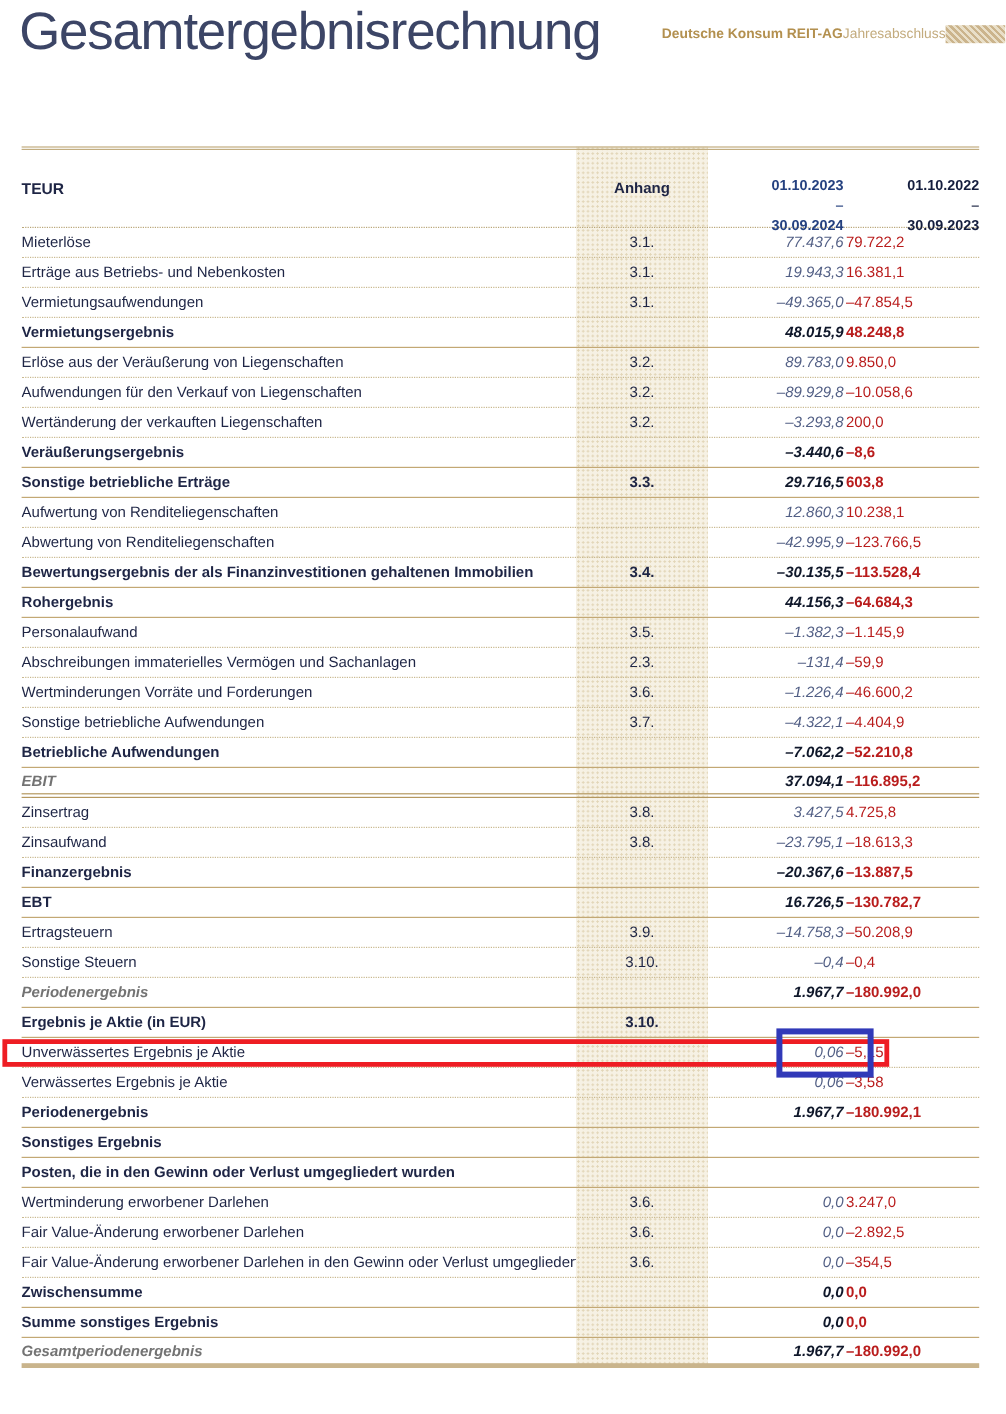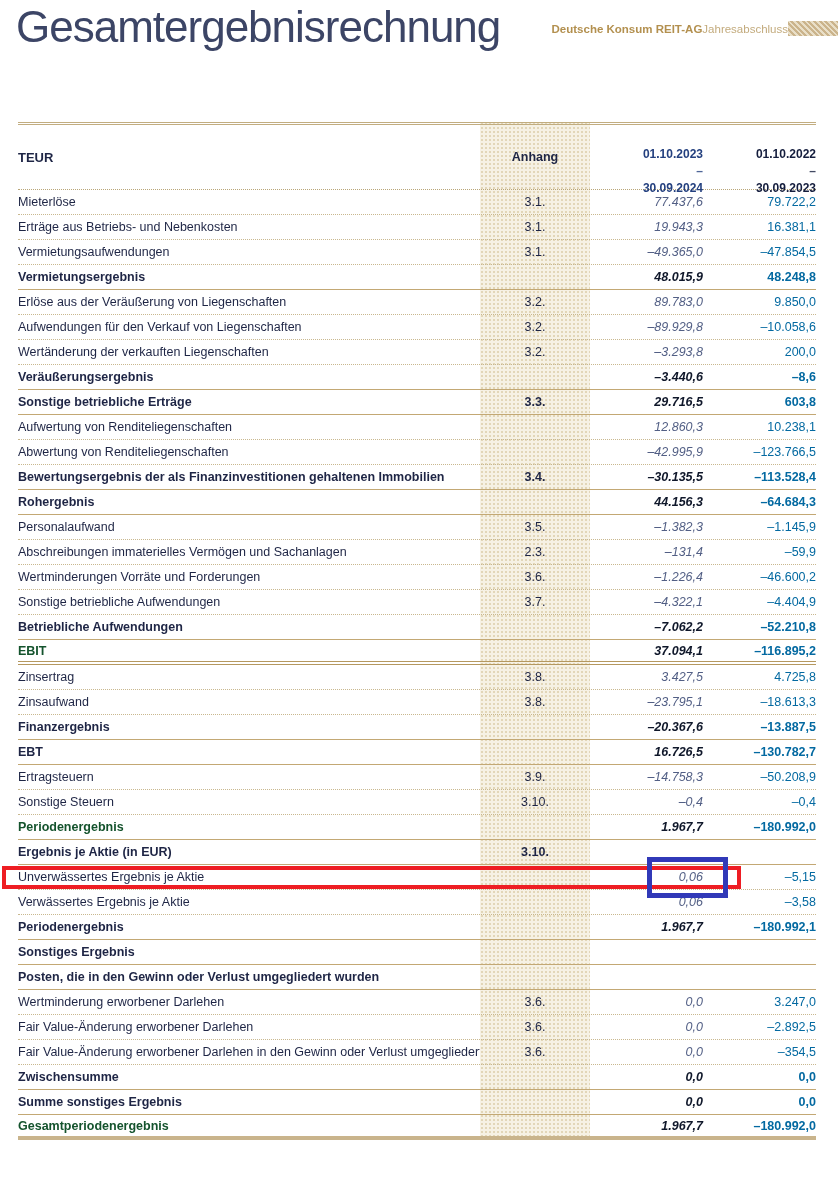--- a/index.html
+++ b/index.html
@@ -51,27 +51,27 @@
   .dash { opacity:.8; }
   
   .row {
     display:flex; align-items:center; height:25px; box-sizing:border-box;
     position:relative; border-bottom:1px dotted #c9b88f;
   }
   .row.sub   { border-bottom:1px solid #c3a874; }
   .row.sub .c-label, .row.sub .c-anhang,
   .row.sub .c-v1, .row.sub .c-v2 { font-weight:bold; }
   .row.sub .c-v1 { color:#0f172a; }
-  .row.accent .c-label { color:#14532d; }
+  .row.accent .c-label { color:#737373;font-style:italic; }
   .row.thickdouble { border-bottom:4px double #b5985f; }
   .row.thick       { border-bottom:4px solid #c9b48c; }
   .c-label  { flex:1; padding-right:18px; white-space:nowrap; overflow:hidden; }
   .c-anhang { width:110px; text-align:center; }
   .c-v1 { width:115px; text-align:right; color:#525f85; padding-right:2px; box-sizing:border-box;font-style:italic; }
-  .c-v2 { width:111px; text-align:right; color:#0369a1; }
+  .c-v2 { width:111px; text-align:left; color:#b91c1c; }
   
   .red-box {
     position:absolute; left:-16px; top:1px; width:739px; height:23px;
     border:4px solid #ee1d23; box-sizing:border-box;
     z-index:5; pointer-events:none;
   }
   .blue-box {
     position:absolute; left:629px; top:-8px; width:81px; height:41px;
     border:5px solid #3139b8; box-sizing:border-box;
     z-index:6; pointer-events:none;

